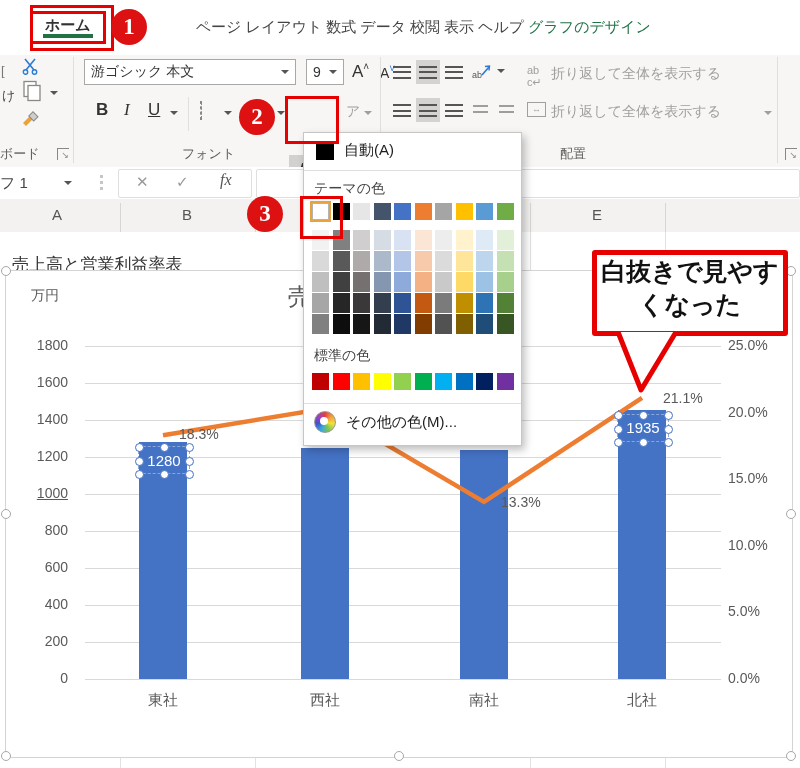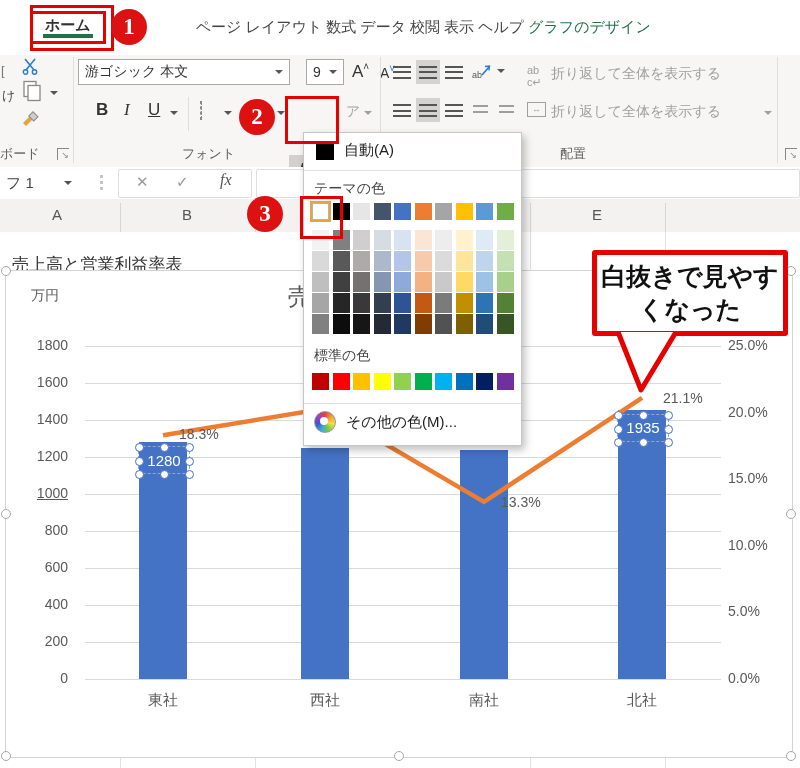--- a/index.html
+++ b/index.html
@@ -45,21 +45,21 @@
   .fc-a{display:flex;flex-direction:column;align-items:center;line-height:1;}
   .fc-a .ltr{font-size:16px;font-weight:bold;color:#333;}
   .fc-bar{width:20px;height:5px;background:#fff;border:1px solid #b5b2af;margin-top:1px;box-sizing:border-box;}
   .launcher{position:absolute;width:11px;height:11px;border-left:1px solid #8a8886;border-top:1px solid #8a8886;
             font-size:9px;color:#8a8886;display:flex;align-items:flex-end;justify-content:flex-end;line-height:1;}
 
   
   #formula-row{position:absolute;left:0;top:167px;width:800px;height:32px;background:#fff;
                border-bottom:1px solid #d8d6d4;}
   .f-box{position:absolute;background:#fff;border:1px solid #e1dfdd;border-radius:2px;}
-  #name-box-text{position:absolute;left:6px;top:7px;font-size:15px;color:#444;}
+  #name-box-text{position:absolute;left:0;top:7px;font-size:15px;color:#444;}
   .dots{position:absolute;width:3px;height:16px;top:8px;
         background:repeating-linear-gradient(#c8c6c4 0 3px,transparent 3px 6px);}
 
   
   #col-headers{position:absolute;left:0;top:199px;width:800px;height:33px;background:#f3f2f1;
                border-bottom:1px solid #cfcdcb;}
   .col-letter{position:absolute;top:7px;font-size:15px;color:#555;transform:translateX(-50%);}
   .col-line{position:absolute;top:4px;bottom:0;width:1px;background:#d8d6d4;}
   #sheet{position:absolute;left:0;top:232px;width:800px;height:536px;background:#fff;}
   .cell-vline{position:absolute;width:1px;background:#e3e2e0;}
@@ -110,21 +110,21 @@
 
   
   .red-box{position:absolute;border:3px solid #e60000;z-index:40;background:transparent;}
   .badge{position:absolute;width:36px;height:36px;border-radius:50%;background:#dd1111;color:#fff;
          display:flex;align-items:center;justify-content:center;
          font-family:"Liberation Serif","DejaVu Serif",serif;font-size:23px;font-weight:bold;z-index:45;}
 
   
   #callout{position:absolute;left:592px;top:250px;width:196px;height:86px;background:#fff;
            border:5px solid #e60000;border-radius:3px;box-sizing:border-box;z-index:20;
-           display:flex;align-items:center;justify-content:center;text-align:center;
+           display:flex;align-items:flex-start;justify-content:center;text-align:center;
            font-size:25px;line-height:33px;color:#111;font-weight:600;}
   #callout-tail{position:absolute;left:604px;top:330px;z-index:21;}
 
   .clip-icon-svg{display:block;}
 </style>
 </head>
 <body>
 
 <div id="app">
 
@@ -165,21 +165,21 @@
     <span class="abs" style="left:21px;top:52px;">
       <svg width="20" height="20" viewBox="0 0 20 20">
         <polygon points="2,16 9,9 12,12 5,19" fill="#e8a33d"></polygon>
         <rect x="9" y="6" width="7" height="6" transform="rotate(45 12 9)" fill="#cfcdcb" stroke="#8a8886" stroke-width="1"></rect>
       </svg>
     </span>
     <span class="group-label" style="left:0px;top:90px;">ボード</span>
     <span class="launcher" style="left:57px;top:93px;">↘</span>
     <div class="vsep" style="left:73px;"></div>
 
-    <div class="combo" style="left:78px;top:4px;width:212px;height:26px;">
+    <div class="combo" style="left:84px;top:4px;width:212px;height:26px;">
       <span>游ゴシック 本文</span>
       <span class="caret" style="margin-left:auto;"></span>
     </div>
     <div class="combo" style="left:306px;top:4px;width:38px;height:26px;">
       <span>9</span>
       <span class="caret" style="margin-left:auto;"></span>
     </div>
     <span class="btn-letter" style="left:352px;top:6px;"><span>A</span><span style="font-size:10px;vertical-align:super;">˄</span></span>
     <span class="btn-letter" style="left:380px;top:8px;font-size:14px;"><span>A</span><span style="font-size:10px;vertical-align:super;color:#2b7cd3;">˅</span></span>
 

